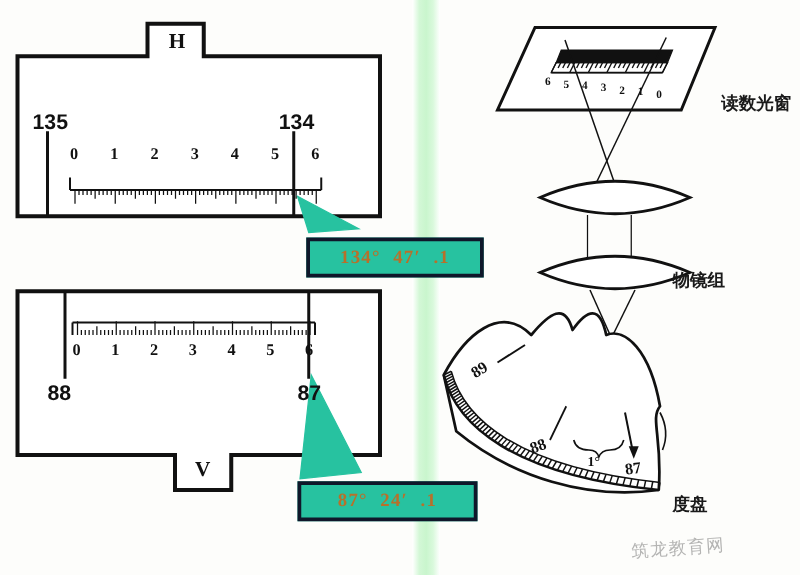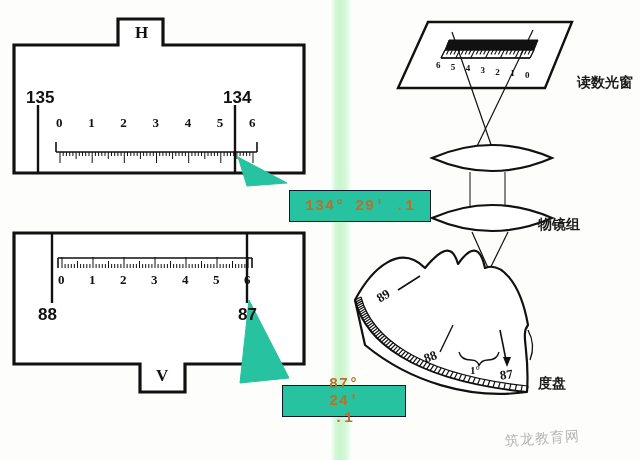--- a/index.html
+++ b/index.html
@@ -30,29 +30,28 @@
   .big-num{font-size:17px;font-weight:bold;font-family:Liberation Sans, sans-serif;}
   .scale-num{font-size:13px;font-weight:bold;font-family:"Liberation Serif",serif;}
   .win-num{font-size:9px;font-weight:bold;font-family:"Liberation Serif",serif;}
   .dial-num{font-size:13px;font-weight:bold;font-family:"Liberation Serif",serif;}
   .deg-num{font-size:11px;font-weight:bold;font-family:"Liberation Serif",serif;}
 
   
   .callout{
     position:absolute;
     background:#27c2a0;
-    border:1px solid #0f172a;
+    border:3px solid #0f172a;
     color:#b8702a;
-    font-family:Liberation Mono, monospace;
+    font-family:Liberation Serif, serif;
     font-weight:bold;
     font-size:15px;
     letter-spacing:1px;
     display:flex;align-items:center;justify-content:center;
     box-sizing:border-box;
-    margin-left:44px;
   }
 
   .label-right{font-size:14px;}
   .caption{font-size:15px;letter-spacing:2px;}
 
   .watermark{
     position:absolute;
     font-family:"DejaVu Sans","Liberation Sans",sans-serif;
     font-size:14px;
     color:rgba(90,90,90,0.45);
@@ -379,46 +378,46 @@
       <div class="tx scale-num" style="left: 120px; top: 272px;">2</div>
       <div class="tx scale-num" style="left: 151px; top: 272px;">3</div>
       <div class="tx scale-num" style="left: 182px; top: 272px;">4</div>
       <div class="tx scale-num" style="left: 213px; top: 272px;">5</div>
       <div class="tx scale-num" style="left: 244px; top: 272px;">6</div>
     </div>
 
   <div class="callout" style="left:245px;top:190px;width:142px;height:32px;">
     <span>134°</span>
     <span style="width:10px"></span>
-    <span>29′</span>
+    <span>47′</span>
     <span style="width:10px"></span>
     <span>.1</span>
   </div>
 
-  <div class="callout" style="left:238px;top:385px;width:124px;height:32px;flex-direction:column;">
+  <div class="callout" style="left:238px;top:385px;width:144px;height:32px;">
     <span>87°</span>
     <span style="width:10px"></span>
     <span>24′</span>
     <span style="width:10px"></span>
     <span>.1</span>
   </div>
 
   <div id="window-scale-nums">
       <div class="tx win-num" style="left: 436px; top: 60px;">6</div>
       <div class="tx win-num" style="left: 450.833px; top: 61.6667px;">5</div>
       <div class="tx win-num" style="left: 465.667px; top: 63.3333px;">4</div>
       <div class="tx win-num" style="left: 480.5px; top: 65px;">3</div>
       <div class="tx win-num" style="left: 495.333px; top: 66.6667px;">2</div>
       <div class="tx win-num" style="left: 510.167px; top: 68.3333px;">1</div>
       <div class="tx win-num" style="left: 525px; top: 70px;">0</div>
     </div>
 
   <div class="tx cjk label-right" style="left:577px;top:46px;">读数光窗</div>
   <div class="tx cjk label-right" style="left:538px;top:188px;">物镜组</div>
-  <div class="tx cjk label-right" style="left:538px;top:347px;">度盘</div>
+  <div class="tx cjk label-right" style="left:538px;top:367px;">度盘</div>
 
   <div class="tx dial-num" style="left:377px;top:288px;transform:rotate(-32deg);">89</div>
   <div class="tx dial-num" style="left:424px;top:349px;transform:rotate(-20deg);">88</div>
   <div class="tx dial-num" style="left:500px;top:367px;transform:rotate(-8deg);">87</div>
   <div class="tx deg-num" style="left:470px;top:364px;">1°</div>
 
 
   <div class="watermark" style="left:505px;top:430px;">筑龙教育网</div>
 
 </div>

